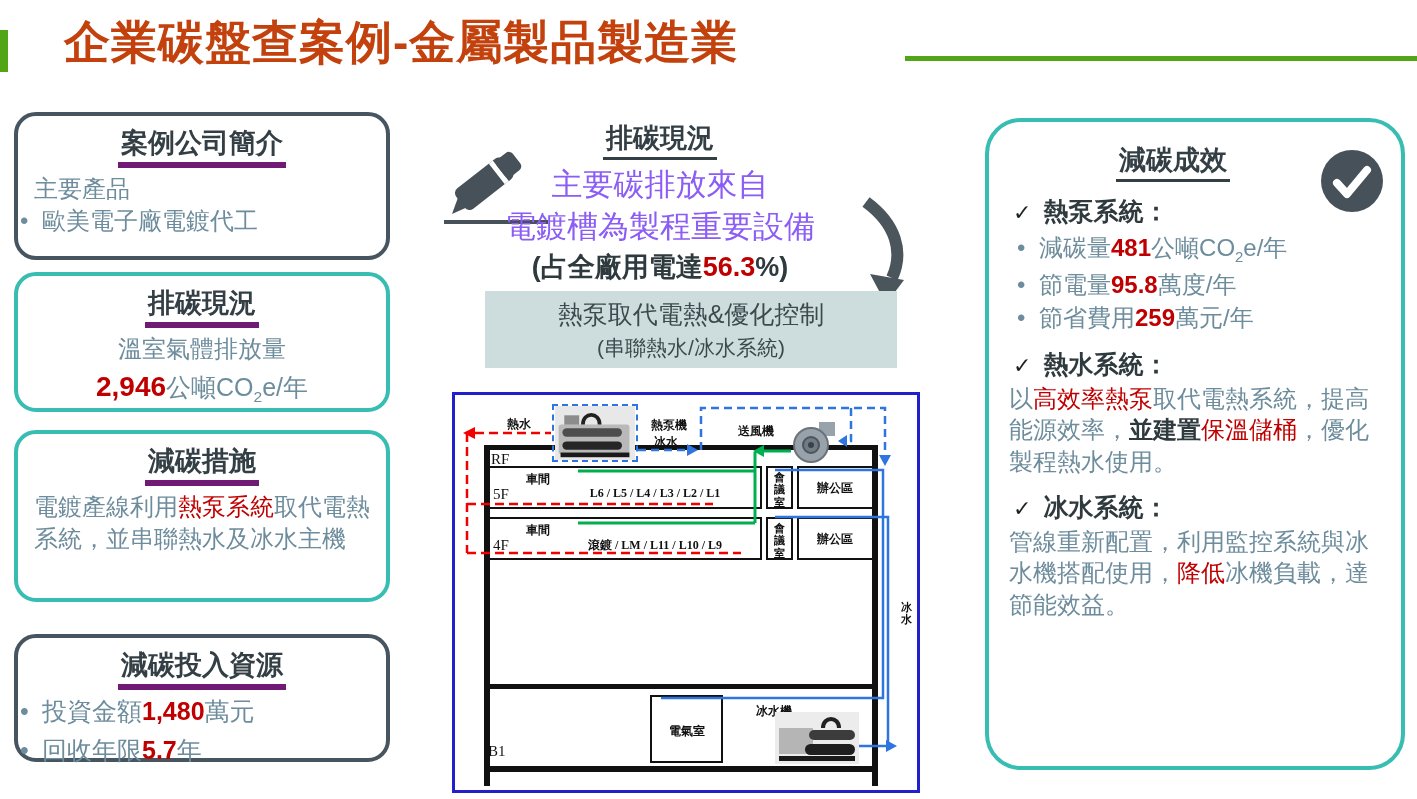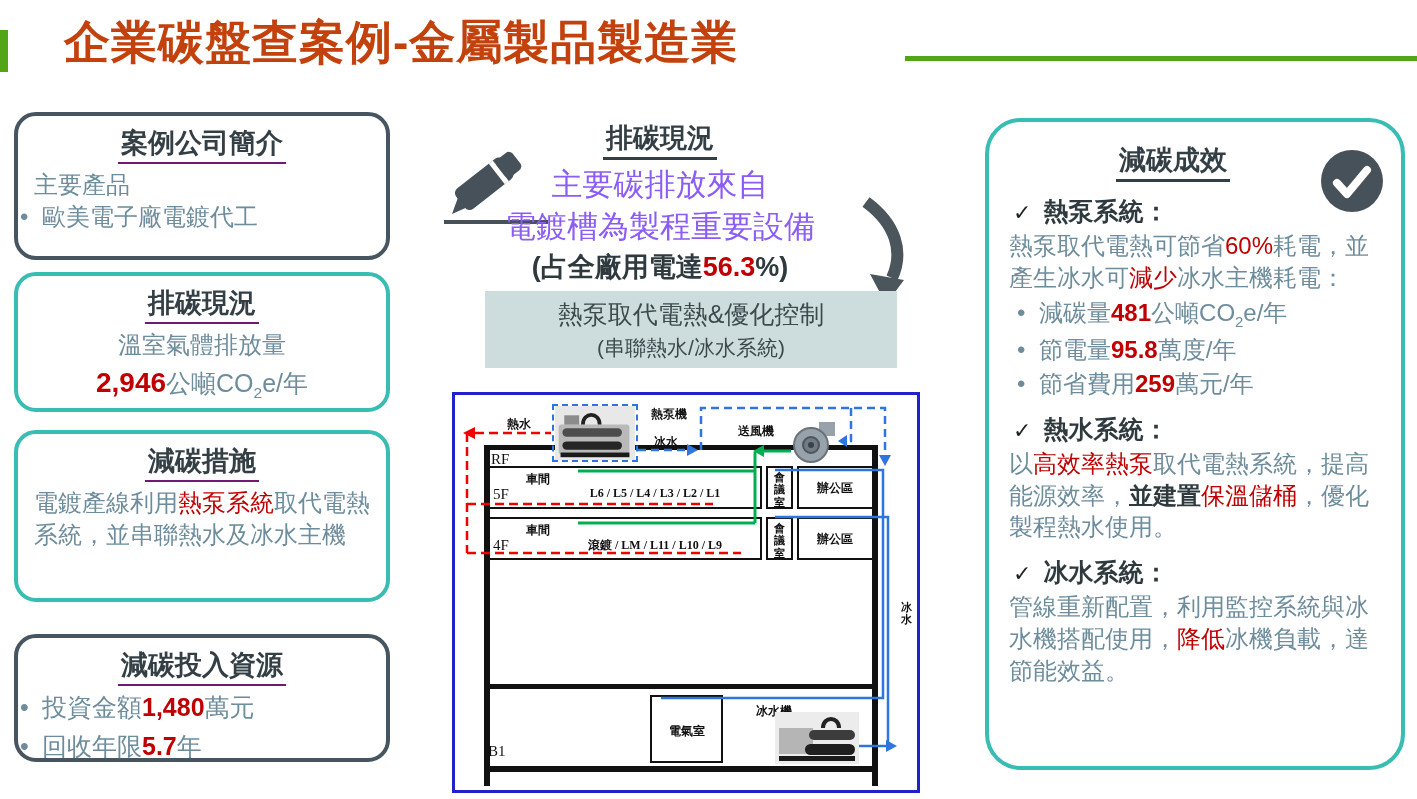--- a/index.html
+++ b/index.html
@@ -8,21 +8,21 @@
   
   .accent-bar{position:absolute;left:0;top:30px;width:8px;height:42px;background:#52a516;}
   .slide-title{position:absolute;left:64px;top:12px;margin:0;font-size:46px;font-weight:800;
                color:#c2410c;letter-spacing:1px;}
   .title-rule{position:absolute;left:905px;top:56px;width:512px;height:5px;background:#52a516;}
   
   .card{position:absolute;box-sizing:border-box;border-radius:22px;background:#fff;}
   .card.dark{border:4px solid #465560;}
   .card.teal{border:4px solid #38bdb2;}
   .card h2{font-size:27px;font-weight:700;color:#333f44;text-align:center;margin:9px auto 5px;
-           width:fit-content;border-bottom:2px solid #701a75;padding:0 3px 1px;}
+           width:fit-content;border-bottom:6px solid #701a75;padding:0 3px 1px;}
   .t-body{color:#6d8c9c;}
   .t-dark{color:#2f3a3e;font-weight:700;}
   .t-red{color:#c00000;font-weight:700;}
   .bodytxt{font-size:24px;line-height:1.33;color:#6d8c9c;}
   
   .pad{padding:0 16px;}
   .dotline{position:relative;padding-left:24px;}
   .dotline .dot{position:absolute;left:2px;}
   .center{text-align:center;}
   sub{font-size:0.62em;}
@@ -174,21 +174,21 @@
       <div class="dg-label" style="left:18px;top:12px;">辦公區</div>
     </div>
 
     <div class="dg-floor" style="left:33px;top:348px;">B1</div>
     <div class="cell" style="left:195px;top:300px;width:73px;height:68px;">
       <div class="dg-label" style="left:17px;top:26px;">電氣室</div>
     </div>
     <div class="dg-label" style="left:301px;top:308px;">冰水機</div>
 
     <div class="dg-label" style="left:52px;top:21px;">熱水</div>
-    <div class="dg-label" style="left:196px;top:11px;">熱泵機</div>
+    <div class="dg-label" style="left:196px;top:22px;">熱泵機</div>
     <div class="dg-label" style="left:199px;top:39px;">冰水</div>
     <div class="dg-label" style="left:283px;top:28px;">送風機</div>
     <div class="vtext" style="left:444px;top:206px;">冰水</div>
 
     <svg class="machine hp-border" style="left:97px;top:9px;" width="86" height="58" viewBox="0 0 86 58">
       <rect x="0" y="0" width="86" height="58" fill="#e8e8e8"></rect>
       <rect x="4" y="20" width="76" height="32" rx="3" fill="#b9b9b9"></rect>
       <rect x="8" y="24" width="64" height="9" rx="4.5" fill="#4d4d4d"></rect>
       <rect x="8" y="38" width="64" height="9" rx="4.5" fill="#262626"></rect>
       <path d="M30,20 C30,6 48,6 48,20" stroke="#222" stroke-width="4" fill="none"></path>
@@ -242,23 +242,20 @@
     <h2>減碳成效</h2>
     <svg class="check-circle" width="66" height="66" viewBox="0 0 66 66">
       <circle cx="33" cy="33" r="31" fill="#475159"></circle>
       <polyline points="18,35 28,46 48,22" fill="none" stroke="#ffffff" stroke-width="8" stroke-linecap="round" stroke-linejoin="round"></polyline>
     </svg>
 
     <div class="sec">
       <span class="chk">✓</span>
       <span class="h">熱泵系統：</span>
     </div>
-    <p class="para">
-      <span>熱泵取代電熱可節省</span><span class="t-red" style="font-weight:400;">60%</span><span>耗電，並產生冰水可</span><span class="t-red" style="font-weight:400;">減少</span><span>冰水主機耗電：</span>
-    </p>
     <ul class="blt">
       <li>
         <span class="dot">•</span>
         <span>減碳量</span><span class="t-red">481</span><span>公噸CO</span><sub>2</sub><span>e/年</span>
       </li>
       <li>
         <span class="dot">•</span>
         <span>節電量</span><span class="t-red">95.8</span><span>萬度/年</span>
       </li>
       <li>

